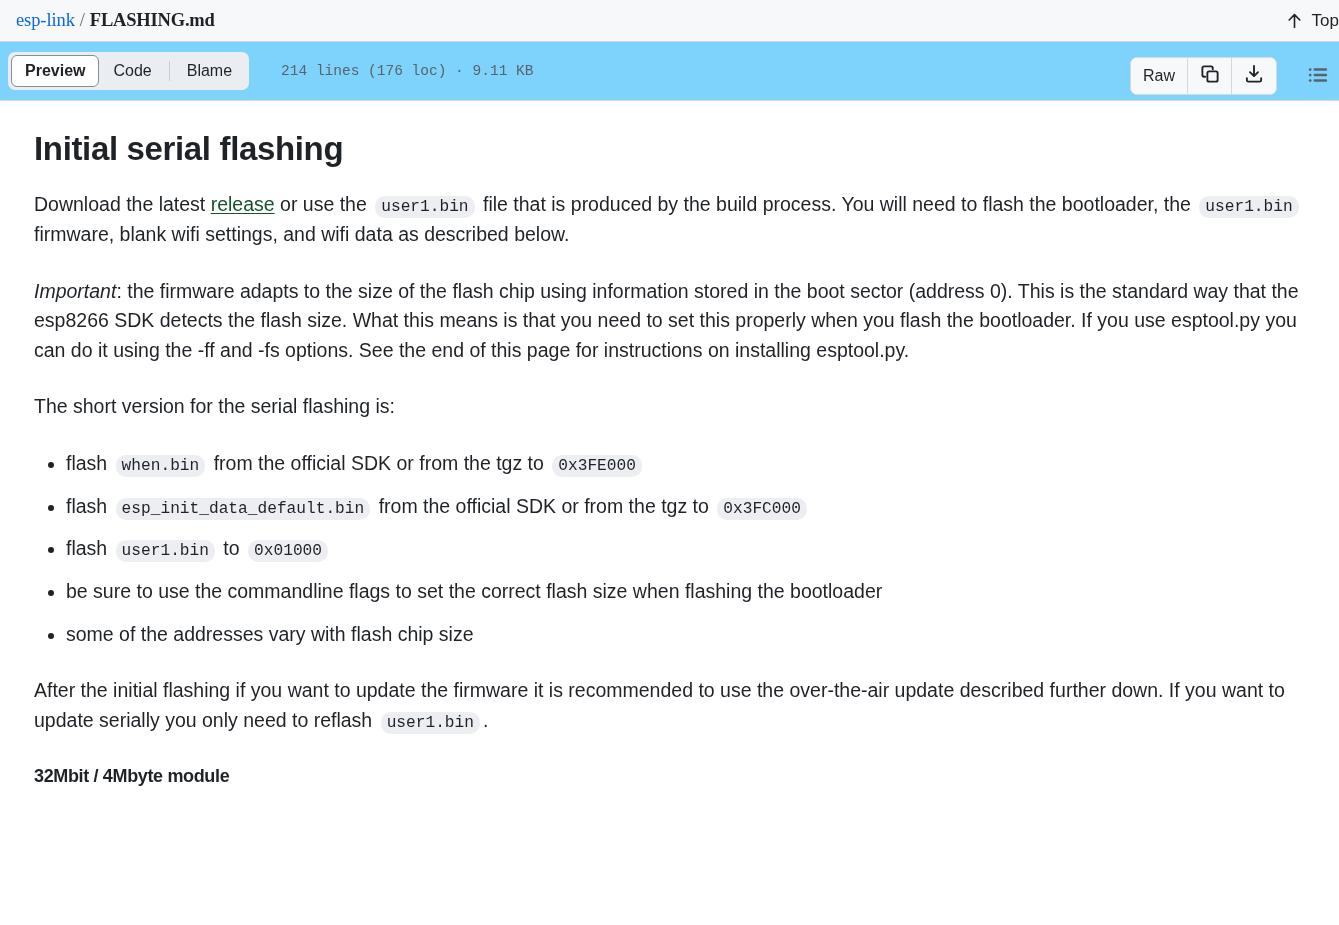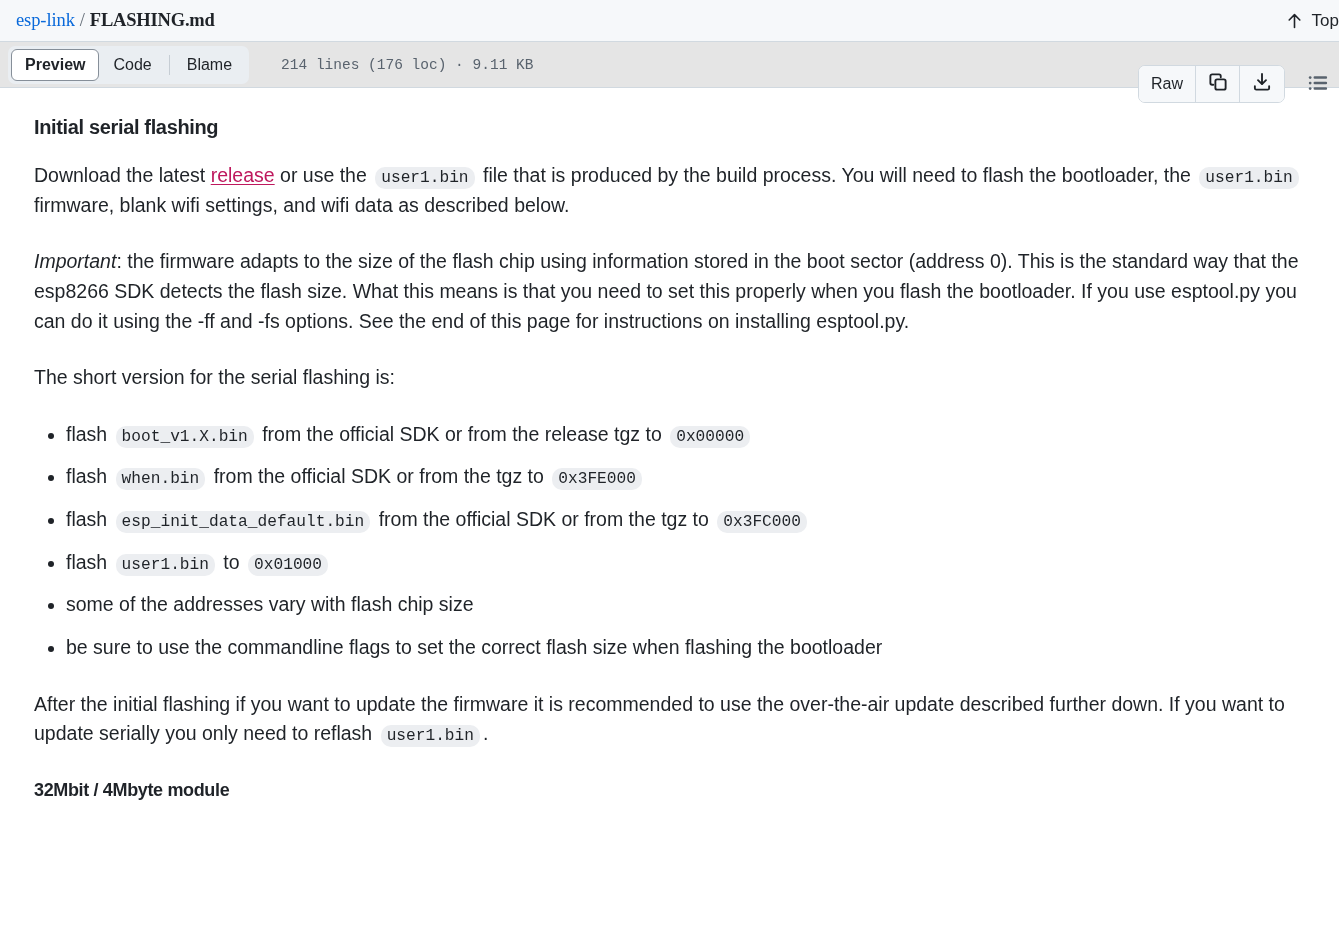--- a/index.html
+++ b/index.html
@@ -57,22 +57,22 @@
     font-size: 17px;
     color: #1f2328;
     text-decoration: none;
     padding-right: 4px;
   }
   #top-link .arrow-up { display: block; width: 17px; height: 19px; }
   #top-link .toplabel { color: #1f2328; }
 
   
   #file-toolbar {
-    height: 47px;
-    background: #e5e5e5;
+    height: 60px;
+    background: #7dd3fc;
     border-top: 1px solid #d1d9e0;
     border-bottom: 1px solid #d1d9e0;
     display: flex;
     align-items: center;
     padding: 0 8px 0 8px;
     position: relative;
   }
   #segmented-control {
     display: flex;
     align-items: center;
@@ -111,25 +111,25 @@
     margin-left: 32px;
     font-family: "Liberation Mono", monospace;
     font-size: 14.5px;
     color: #59636e;
     letter-spacing: 0px;
     white-space: nowrap;
   }
   #toolbar-right {
     position: absolute;
     right: 4px;
-    top: 12px;
+    top: 4px;
     height: 60px;
     display: flex;
     align-items: center;
-    gap: 16px;
+    gap: 24px;
   }
   #btn-group {
     display: flex;
     align-items: stretch;
     height: 38px;
     border: 1px solid #d1d9e0;
     border-radius: 7px;
     overflow: hidden;
     background: #ffffff;
   }
@@ -162,35 +162,35 @@
     line-height: 1.52;
     color: #1f2328;
   }
   #markdown-body h1, #markdown-body h2 {
     margin: 0;
     font-weight: 700;
     letter-spacing: -0.35px;
     color: #1f2328;
   }
   #markdown-body h1 {
-    font-size: 20px;
+    font-size: 33px;
     line-height: 1.25;
     margin-bottom: 21px;
   }
   #markdown-body h2 {
     font-size: 18px;
     line-height: 1.25;
     margin-top: 30px;
   }
   #markdown-body p {
     margin: 0 0 27px 0;
   }
   #markdown-body p:last-of-type { margin-bottom: 0; }
   .mdlink {
-    color: #be185d;
+    color: #14532d;
     text-decoration: underline;
     text-underline-offset: 2px;
   }
   code.inline {
     font-family: "Liberation Mono", monospace;
     font-size: 0.83em;
     background: #eceef1;
     border-radius: 10px;
     padding: 2px 6px;
     margin: 0 3px;
@@ -286,24 +286,23 @@
 
   <h1>Initial serial flashing</h1>
 
   <p><span>Download the latest </span><a class="mdlink" href="#">release</a><span> or use the </span><code class="inline">user1.bin</code><span> file that is produced by the build process. You will need to flash the bootloader, the </span><code class="inline">user1.bin</code><span> firmware, blank wifi settings, and wifi data as described below.</span></p>
 
   <p><em class="imp">Important</em><span>: the firmware adapts to the size of the flash chip using information stored in the boot sector (address 0). This is the standard way that the esp8266 SDK detects the flash size. What this means is that you need to set this properly when you flash the bootloader. If you use esptool.py you can do it using the -ff and -fs options. See the end of this page for instructions on installing esptool.py.</span></p>
 
   <p>The short version for the serial flashing is:</p>
 
   <ul>
-    <li><span>flash </span><code class="inline">boot_v1.X.bin</code><span> from the official SDK or from the release tgz to </span><code class="inline">0x00000</code></li>
     <li><span>flash </span><code class="inline">when.bin</code><span> from the official SDK or from the tgz to </span><code class="inline">0x3FE000</code></li>
     <li><span>flash </span><code class="inline">esp_init_data_default.bin</code><span> from the official SDK or from the tgz to </span><code class="inline">0x3FC000</code></li>
     <li><span>flash </span><code class="inline">user1.bin</code><span> to </span><code class="inline">0x01000</code></li>
+    <li><span>be sure to use the commandline flags to set the correct flash size when flashing the bootloader</span></li>
     <li><span>some of the addresses vary with flash chip size</span></li>
-    <li><span>be sure to use the commandline flags to set the correct flash size when flashing the bootloader</span></li>
   </ul>
 
   <p><span>After the initial flashing if you want to update the firmware it is recommended to use the over-the-air update described further down. If you want to update serially you only need to reflash </span><code class="inline">user1.bin</code><span>.</span></p>
 
   <h2>32Mbit / 4Mbyte module</h2>
 </div>
 
 </body></html>

